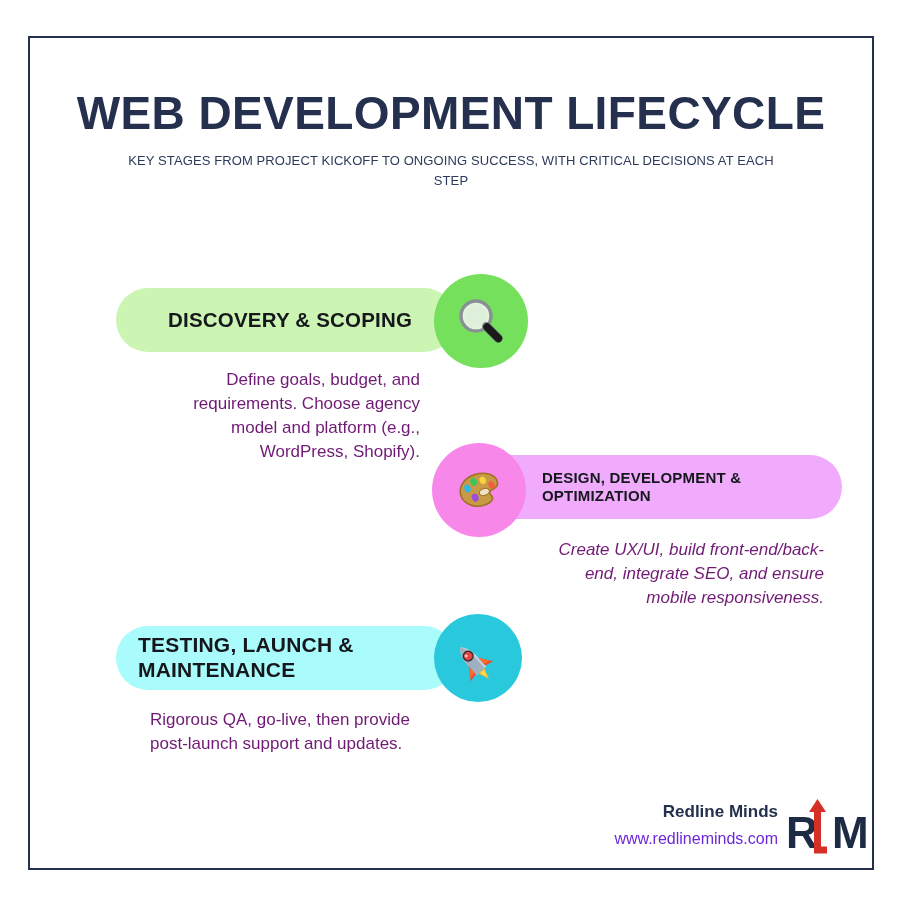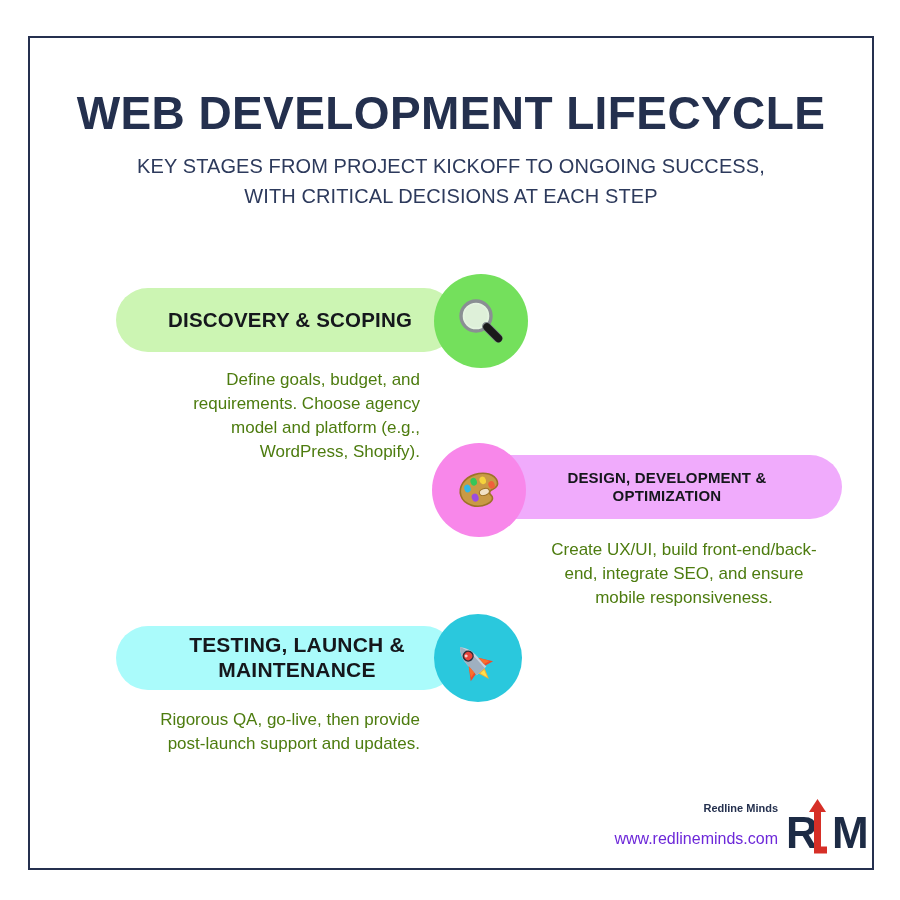--- a/index.html
+++ b/index.html
@@ -30,36 +30,35 @@
     letter-spacing:0.4px;
     color:#24304e;
   }
   .subtitle{
     position:absolute;
     left:50%; transform:translateX(-50%);
     top:113px;
     width:680px;
     text-align:center;
     font-family:"Liberation Sans", sans-serif;
-    font-size:20px;
+    font-size:13px;
     font-weight:400;
     line-height:1.5;
     letter-spacing:0.1px;
     color:#2d3a5c;
   }
 
   
   .stage{ position:absolute; }
 
   .pill{
     position:absolute;
     border-radius:999px;
     display:flex;
     align-items:center;
-    text-align:center;
   }
   .pill-label{
     font-family:"Liberation Sans", sans-serif;
     font-weight:700;
     color:#15171c;
     line-height:1.18;
   }
 
   .badge{
     position:absolute;
@@ -68,21 +67,21 @@
     align-items:center;
     justify-content:center;
   }
   .badge svg{ display:block; }
 
   .desc{
     position:absolute;
     font-family:"Liberation Sans", sans-serif;
     font-size:17px;
     line-height:1.42;
-    color:#4d7c0f;
+    color:#701a75;
   }
 
   
   #stage1 .pill{
     left:86px; top:250px; width:340px; height:64px;
     background:#ccf5b3;
   }
   #stage1 .pill-label{
     margin-left:52px; font-size:20.5px; letter-spacing:0.2px;
   }
@@ -100,50 +99,50 @@
     background:#f0abfc;
   }
   #stage2 .pill-label{
     margin-left:82px; font-size:15px; letter-spacing:0.2px; max-width:250px;
   }
   #stage2 .badge{
     left:402px; top:405px; width:94px; height:94px;
     background:#f887ea;
   }
   #stage2 .desc{
-    left:514px; top:500px; width:280px; text-align:center;
+    left:514px; top:500px; width:280px; text-align:right;font-style:italic;
   }
 
   
   #stage3 .pill{
     left:86px; top:588px; width:340px; height:64px;
     background:#aafbfb;
   }
   #stage3 .pill-label{
     margin-left:22px; font-size:21px; letter-spacing:0.2px;
   }
   #stage3 .badge{
     left:404px; top:576px; width:88px; height:88px;
     background:#2ac8dd;
   }
   #stage3 .desc{
-    left:120px; top:670px; width:270px; text-align:right;
+    left:120px; top:670px; width:270px; text-align:left;
   }
 
   
   .footer{
     position:absolute;
     left:520px; top:760px;
     width:320px; height:72px;
   }
   .brand-name{
     position:absolute;
     right:92px; top:4px;
     font-family:"Liberation Sans", sans-serif;
-    font-size:11px; font-weight:700;
+    font-size:17px; font-weight:700;
     color:#24304e;
     white-space:nowrap;
   }
   .brand-url{
     position:absolute;
     right:92px; top:32px;
     font-family:"Liberation Sans", sans-serif;
     font-size:16px; font-weight:400;
     color:#6d28d9;
     white-space:nowrap;

